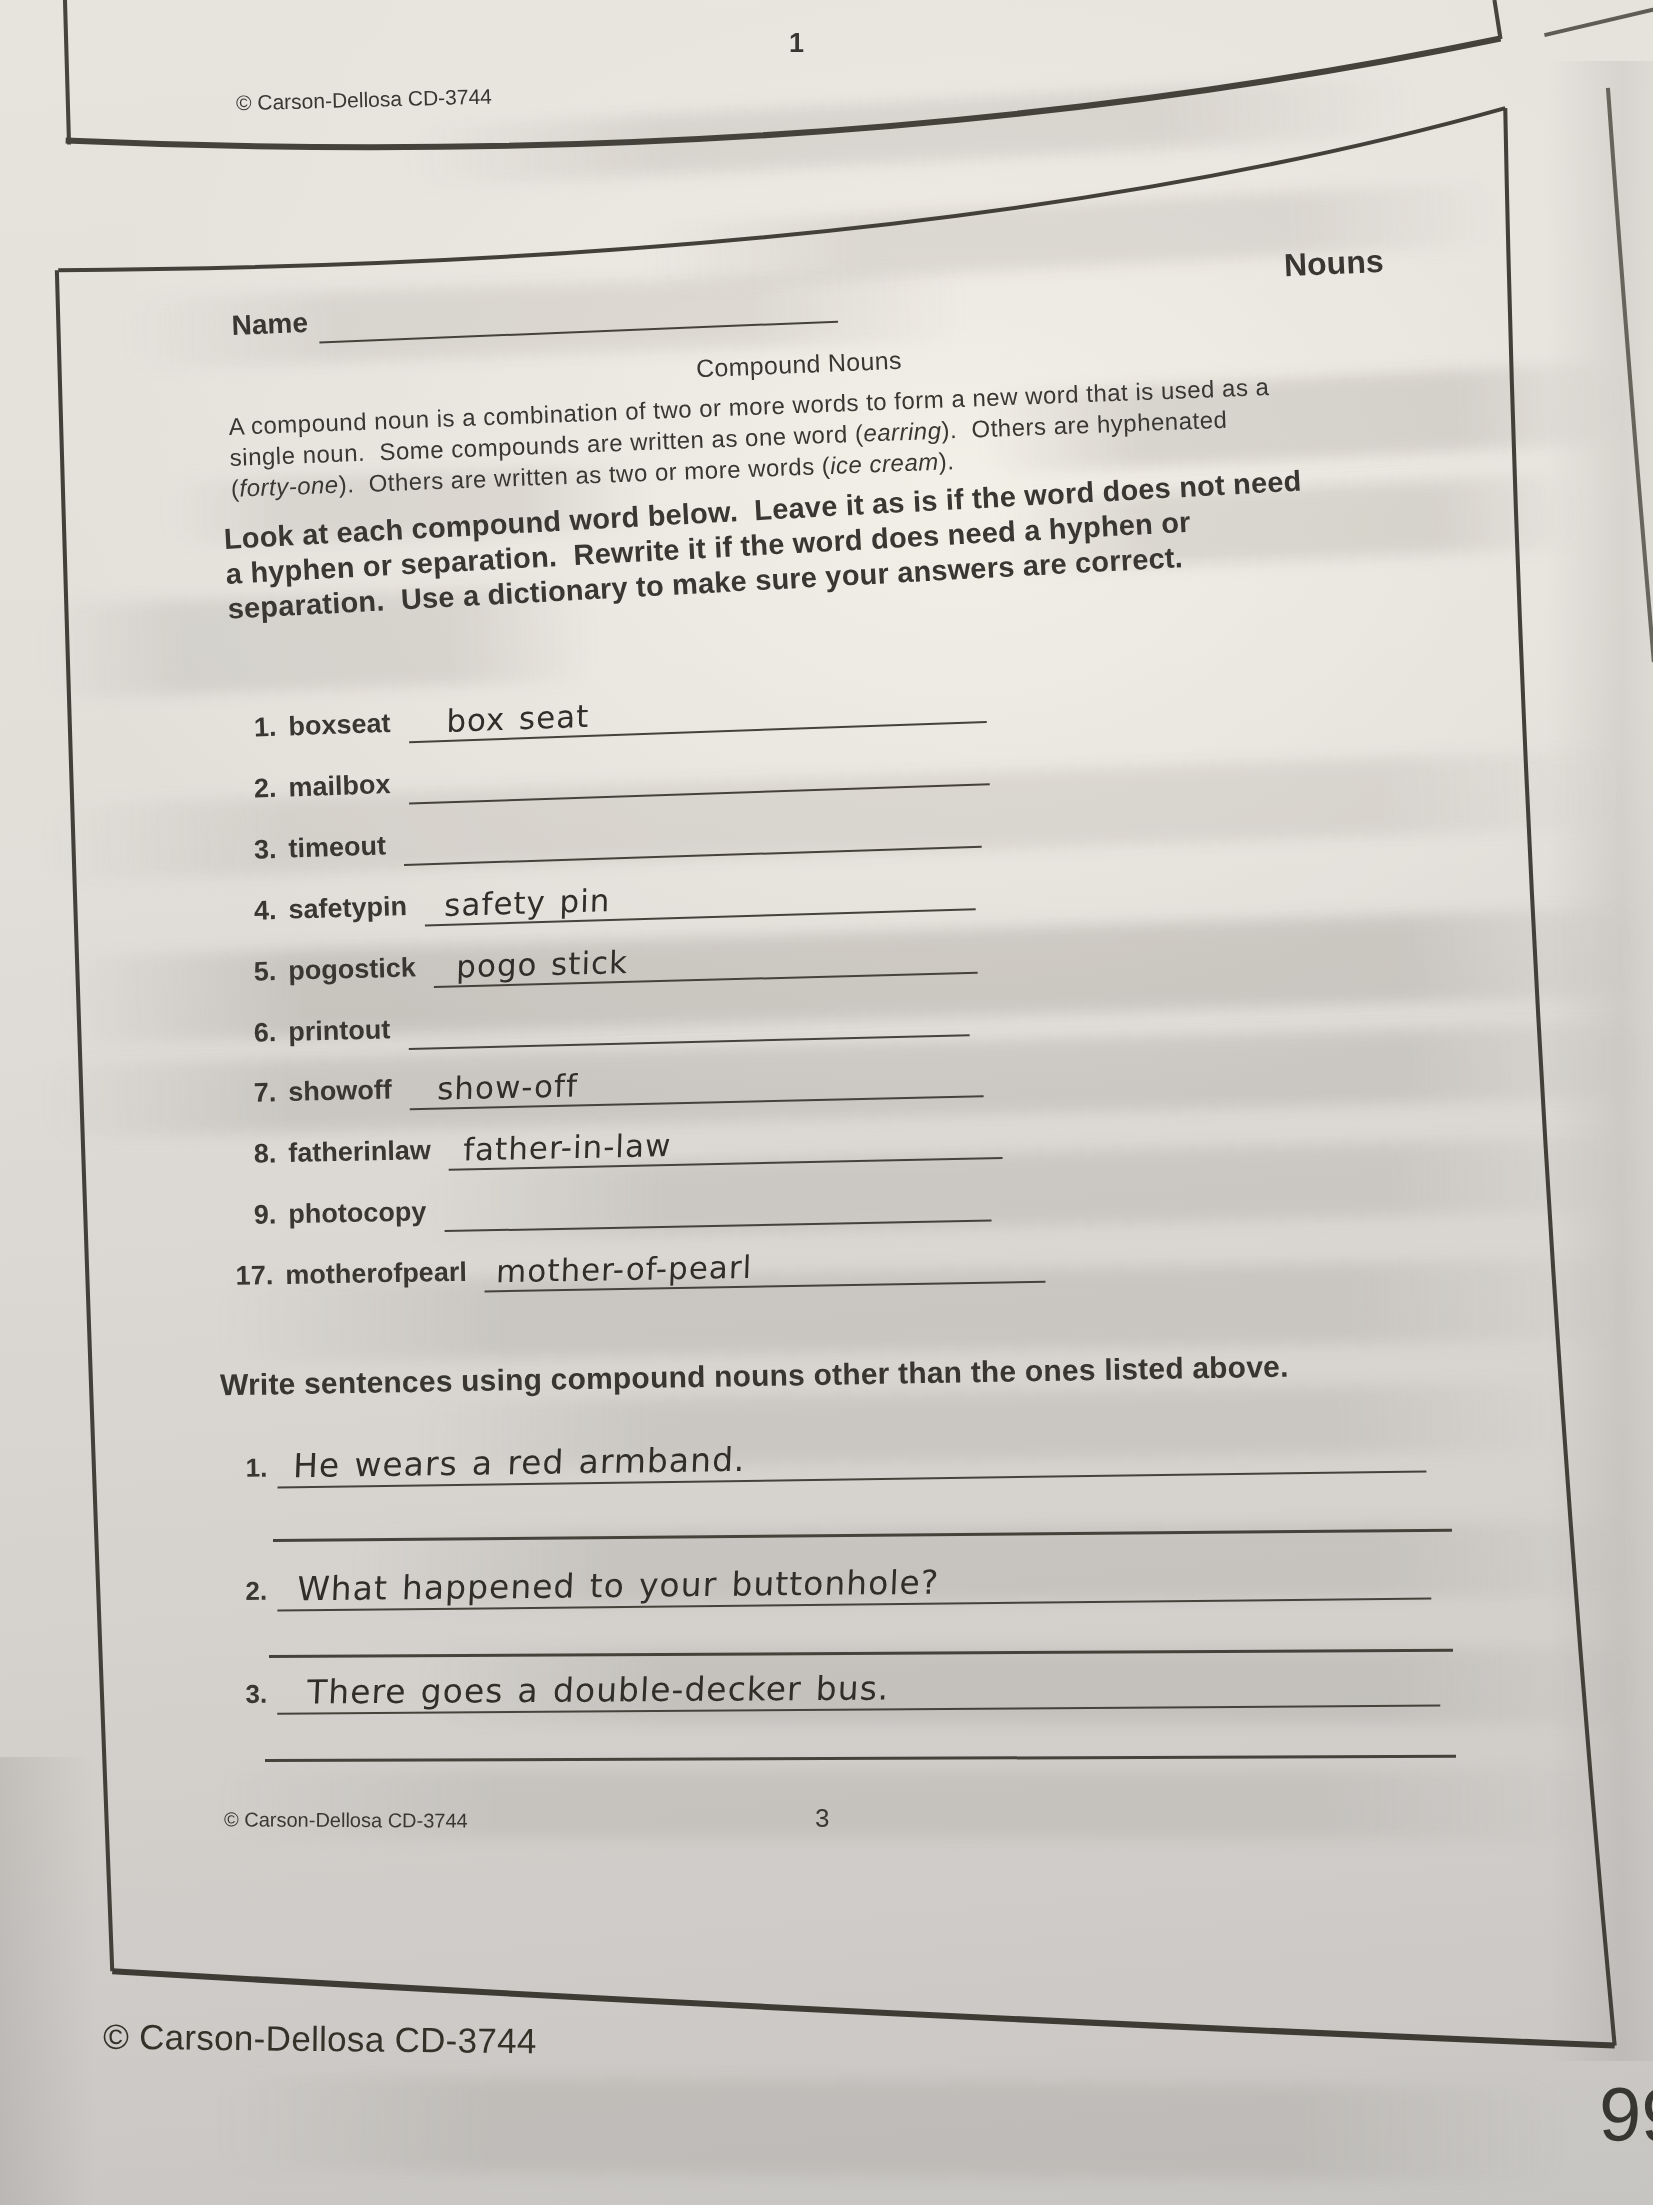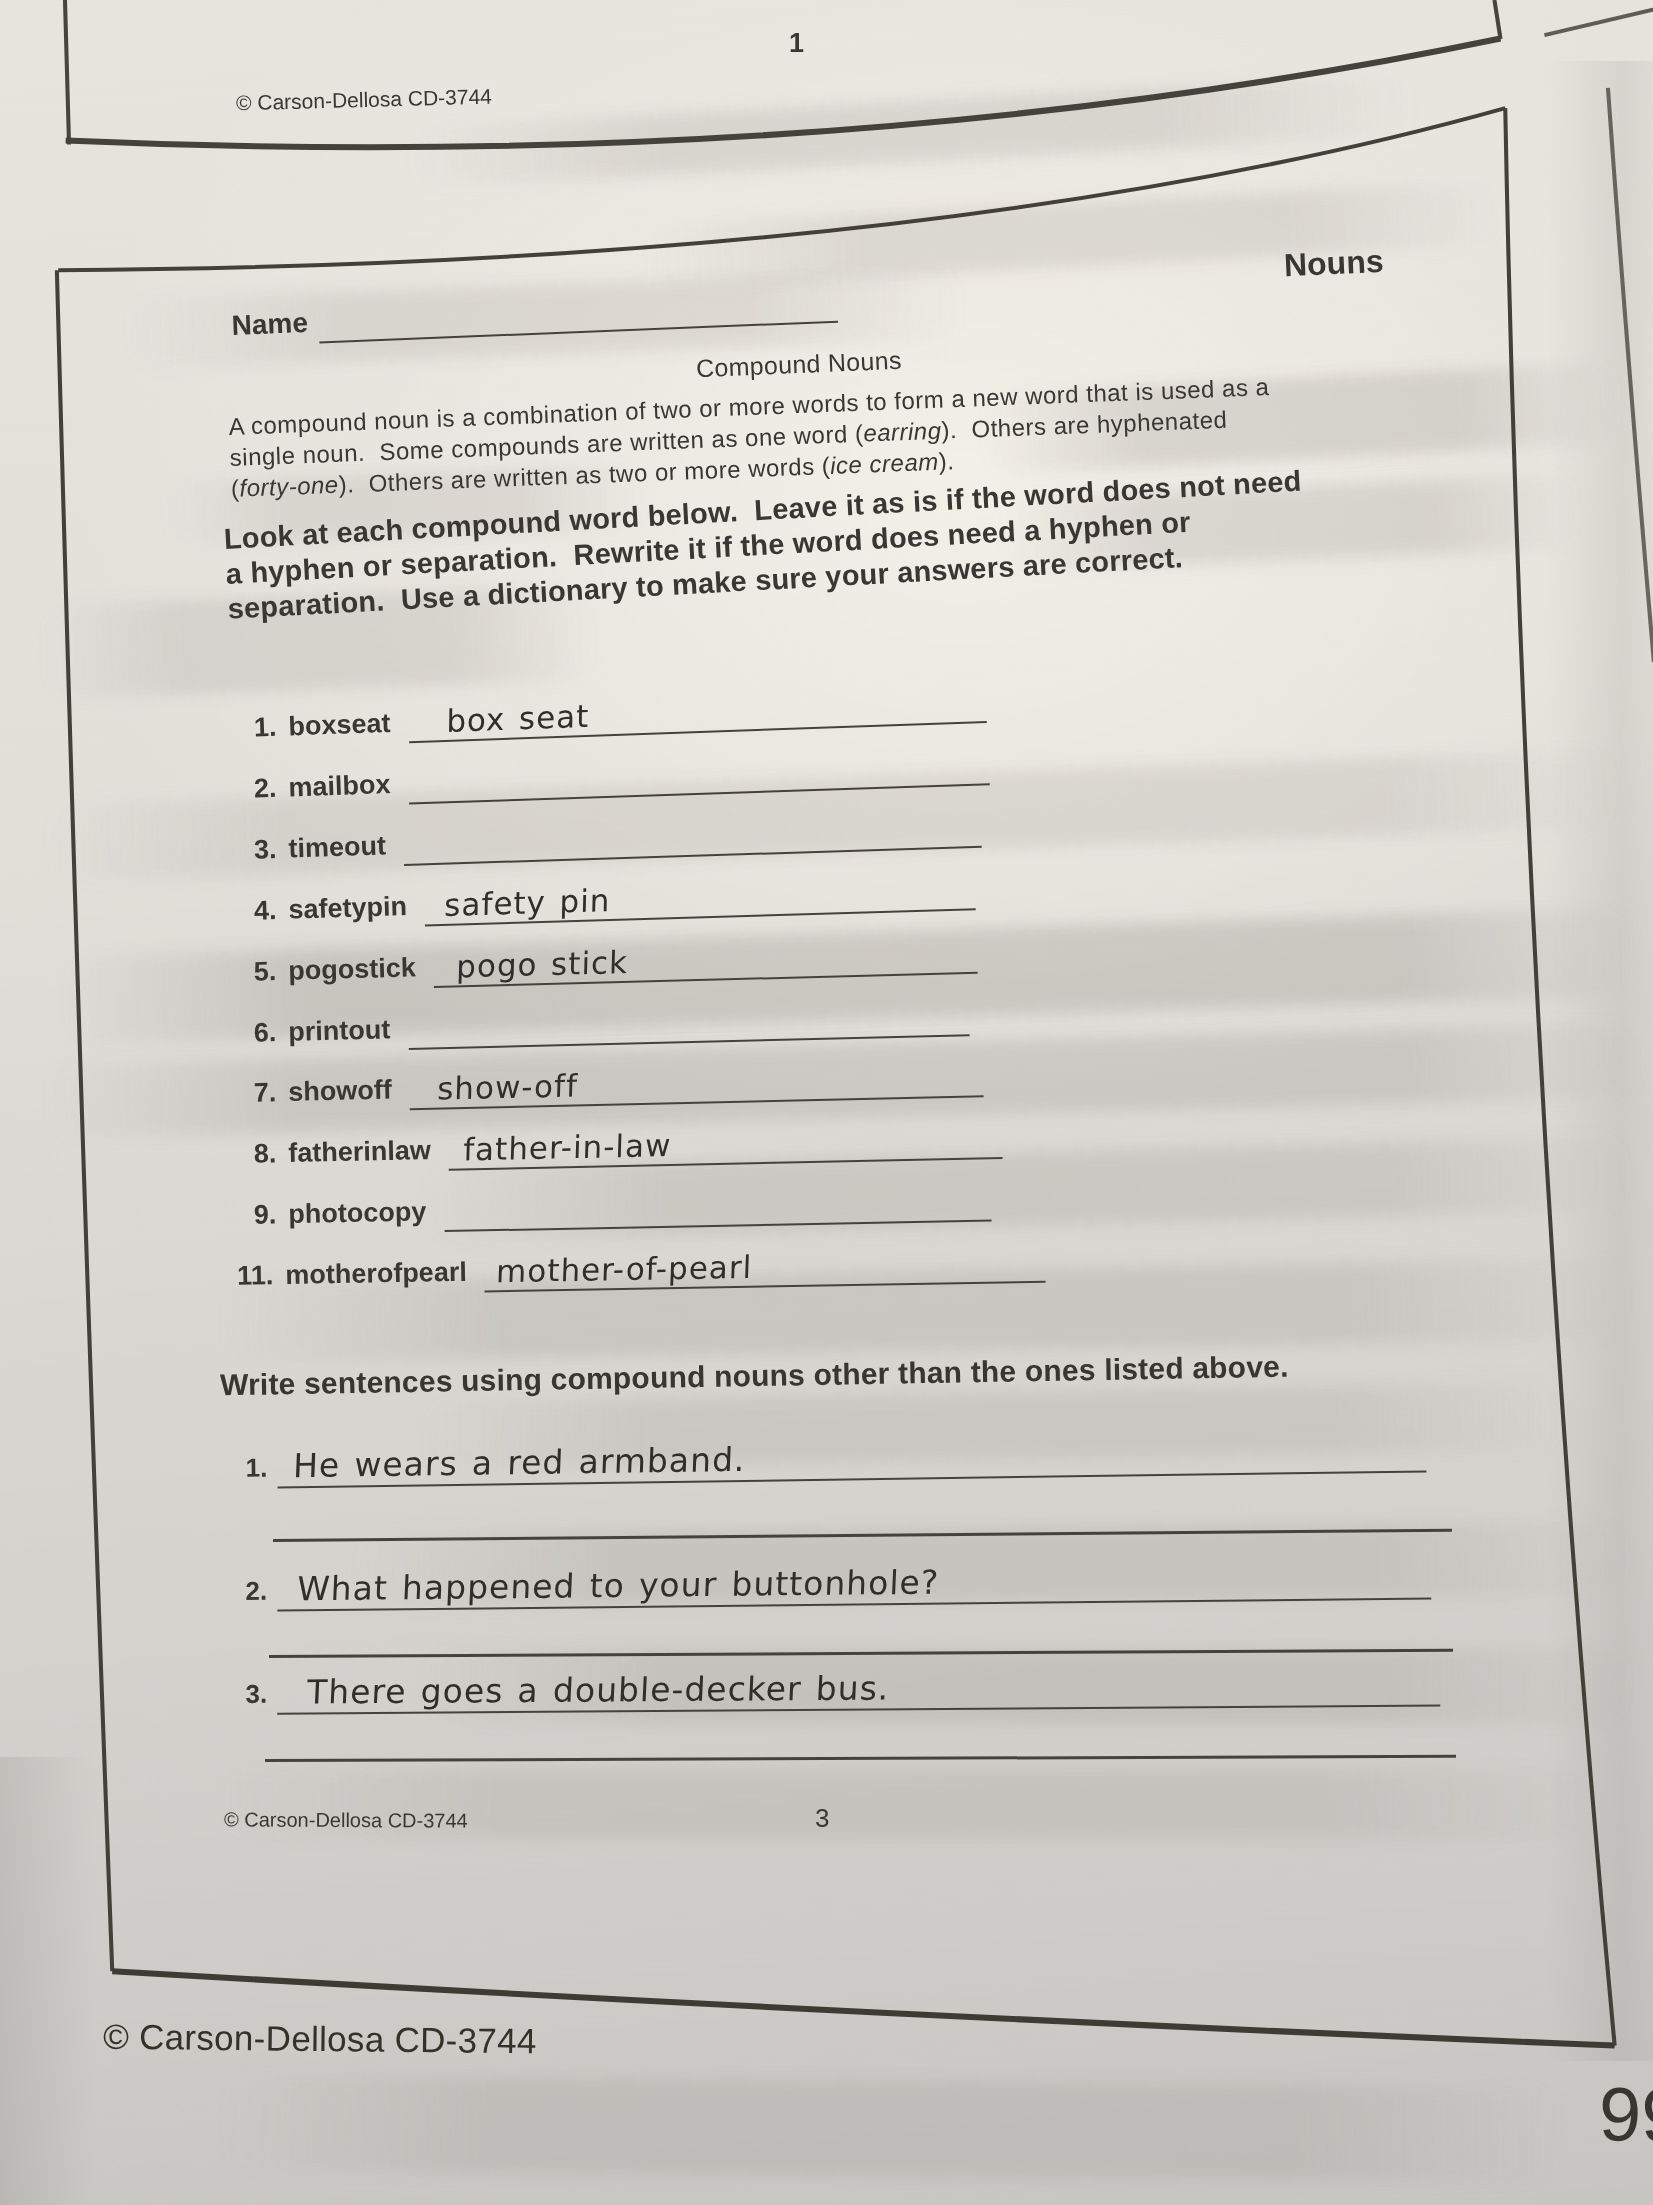--- a/index.html
+++ b/index.html
@@ -149,21 +149,21 @@
     </span>
 </div>
 <div class="item" style="left:242px;top:1200px;transform:rotate(-1.1deg);">
   <span class="inum">9.</span>
   <span class="iword">photocopy</span>
   <span class="iline" style="width:547px;">
       <span class="hw ians"></span>
     </span>
 </div>
 <div class="item" style="left:224px;top:1261px;transform:rotate(-1deg);">
-  <span class="inum" style="width:49px;">11.</span>
+  <span class="inum" style="width:49px;">17.</span>
   <span class="iword">motherofpearl</span>
   <span class="iline" style="width:561px;">
       <span class="hw ians" style="left:12px;">mother-of-pearl</span>
     </span>
 </div>
 
 <div class="txt b" style="left:220px;top:1359px;font-size:30px;letter-spacing:0.2px;transform:rotate(-1deg);color:#383632;">Write sentences using compound nouns other than the ones listed above.</div>
 
 <div class="srow" style="left:236px;top:1450px;transform:rotate(-.8deg);">
   <span class="snum">1.</span>

